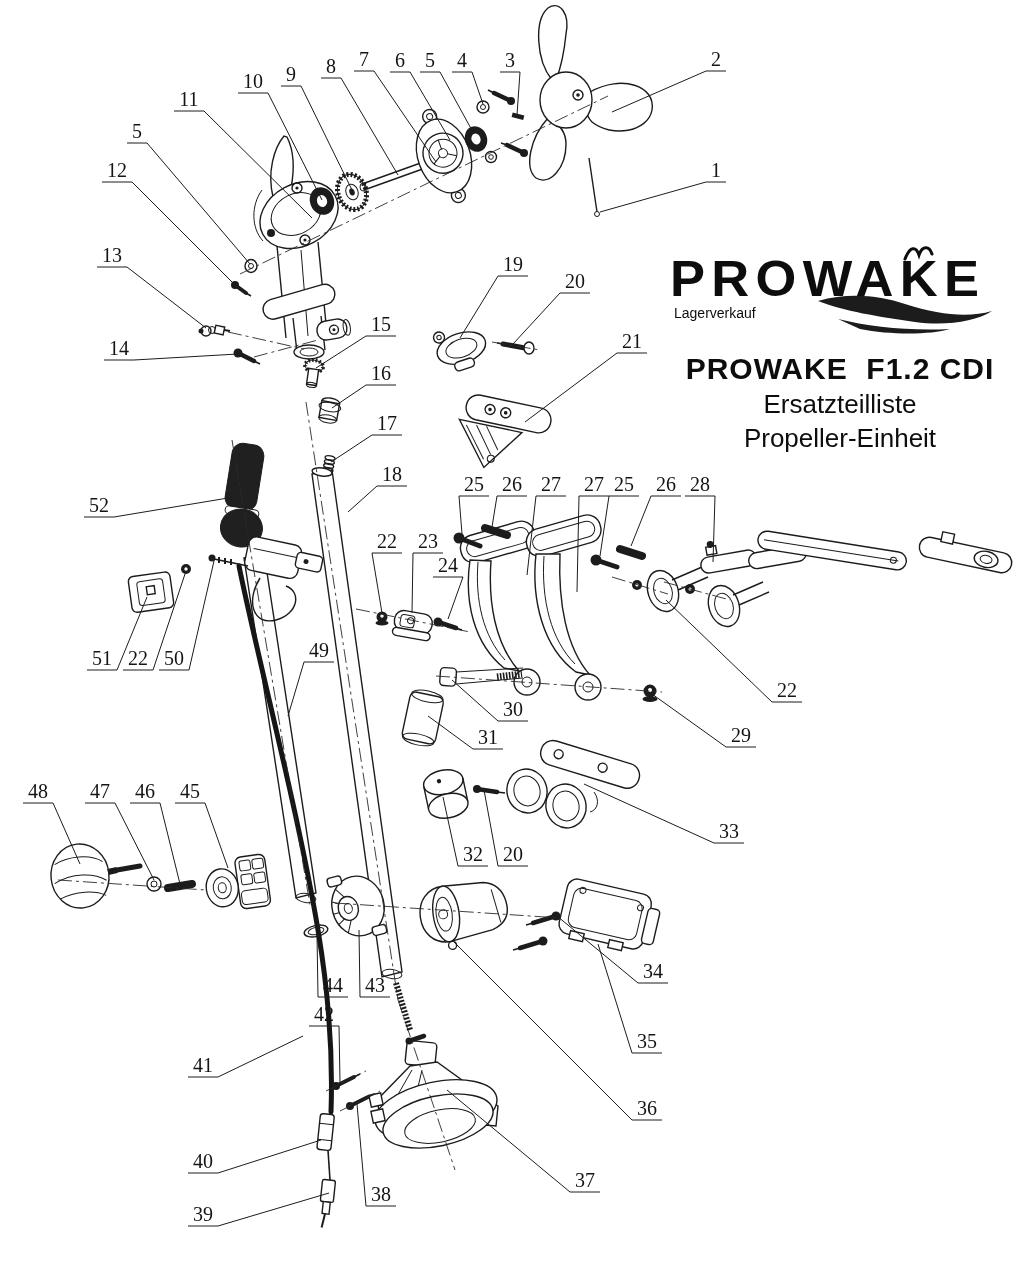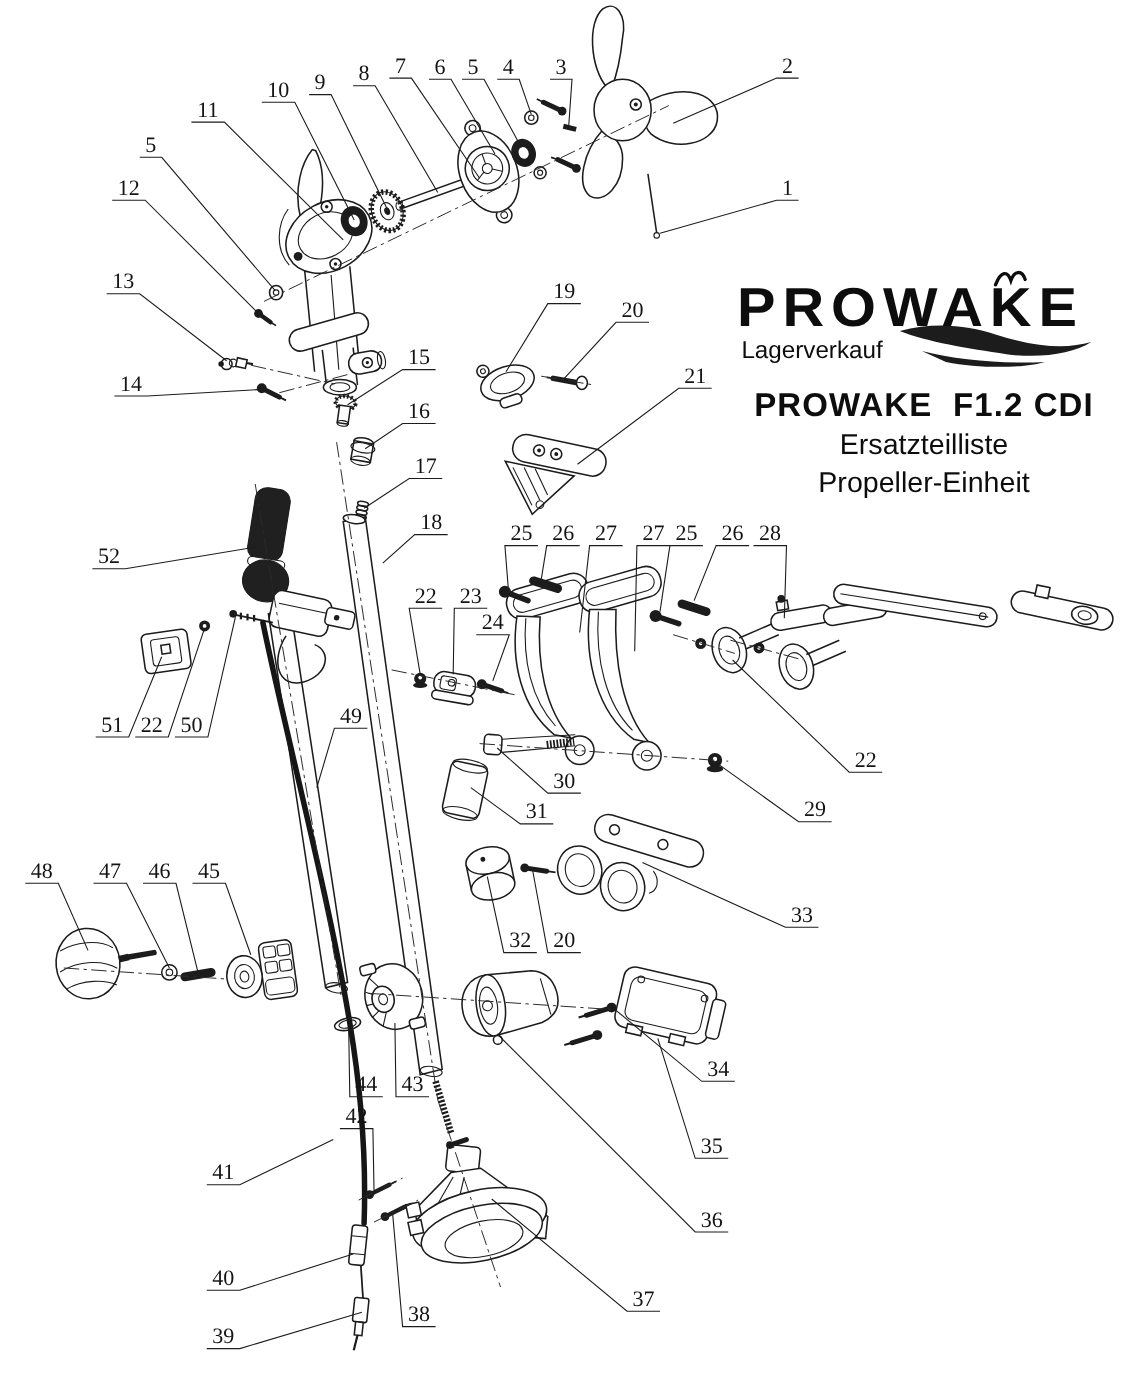--- a/index.html
+++ b/index.html
@@ -10,21 +10,21 @@
   .wh{fill:#ffffff;stroke:#1c1c1c;stroke-width:1.4;}
   .ln{fill:none;stroke:#1c1c1c;stroke-width:1.4;}
   .tn{fill:none;stroke:#1c1c1c;stroke-width:1;}
   .dk{fill:#1c1c1c;stroke:none;}
   .cl{fill:none;stroke:#2a2a2a;stroke-width:.9;stroke-dasharray:14 4 3 4;}
   .callout-line{fill:none;stroke:#1c1c1c;stroke-width:1;}
   .callout-num{font-family:"Liberation Serif",serif;font-size:20px;fill:#141414;text-anchor:middle;}
   
   .logo-brand{position:absolute;left:670px;top:250px;width:330px;font-size:50px;font-weight:700;
               letter-spacing:6px;transform:scaleX(1.05);transform-origin:left top;color:#0d0d0d;white-space:pre;}
-  .logo-sub{position:absolute;left:674px;top:305px;font-size:22px;color:#0d0d0d;}
+  .logo-sub{position:absolute;left:674px;top:305px;font-size:14px;color:#0d0d0d;}
   .titleblock{position:absolute;left:650px;top:352px;width:380px;text-align:center;color:#0d0d0d;}
   .title-model{font-size:30px;font-weight:700;letter-spacing:1px;white-space:pre;}
   .title-sub{font-size:26px;margin-top:3px;}
 </style>
 </head>
 <body>
 
 <div class="stage">
 
 <svg width="1024" height="1263" viewBox="0 0 1024 1263">

